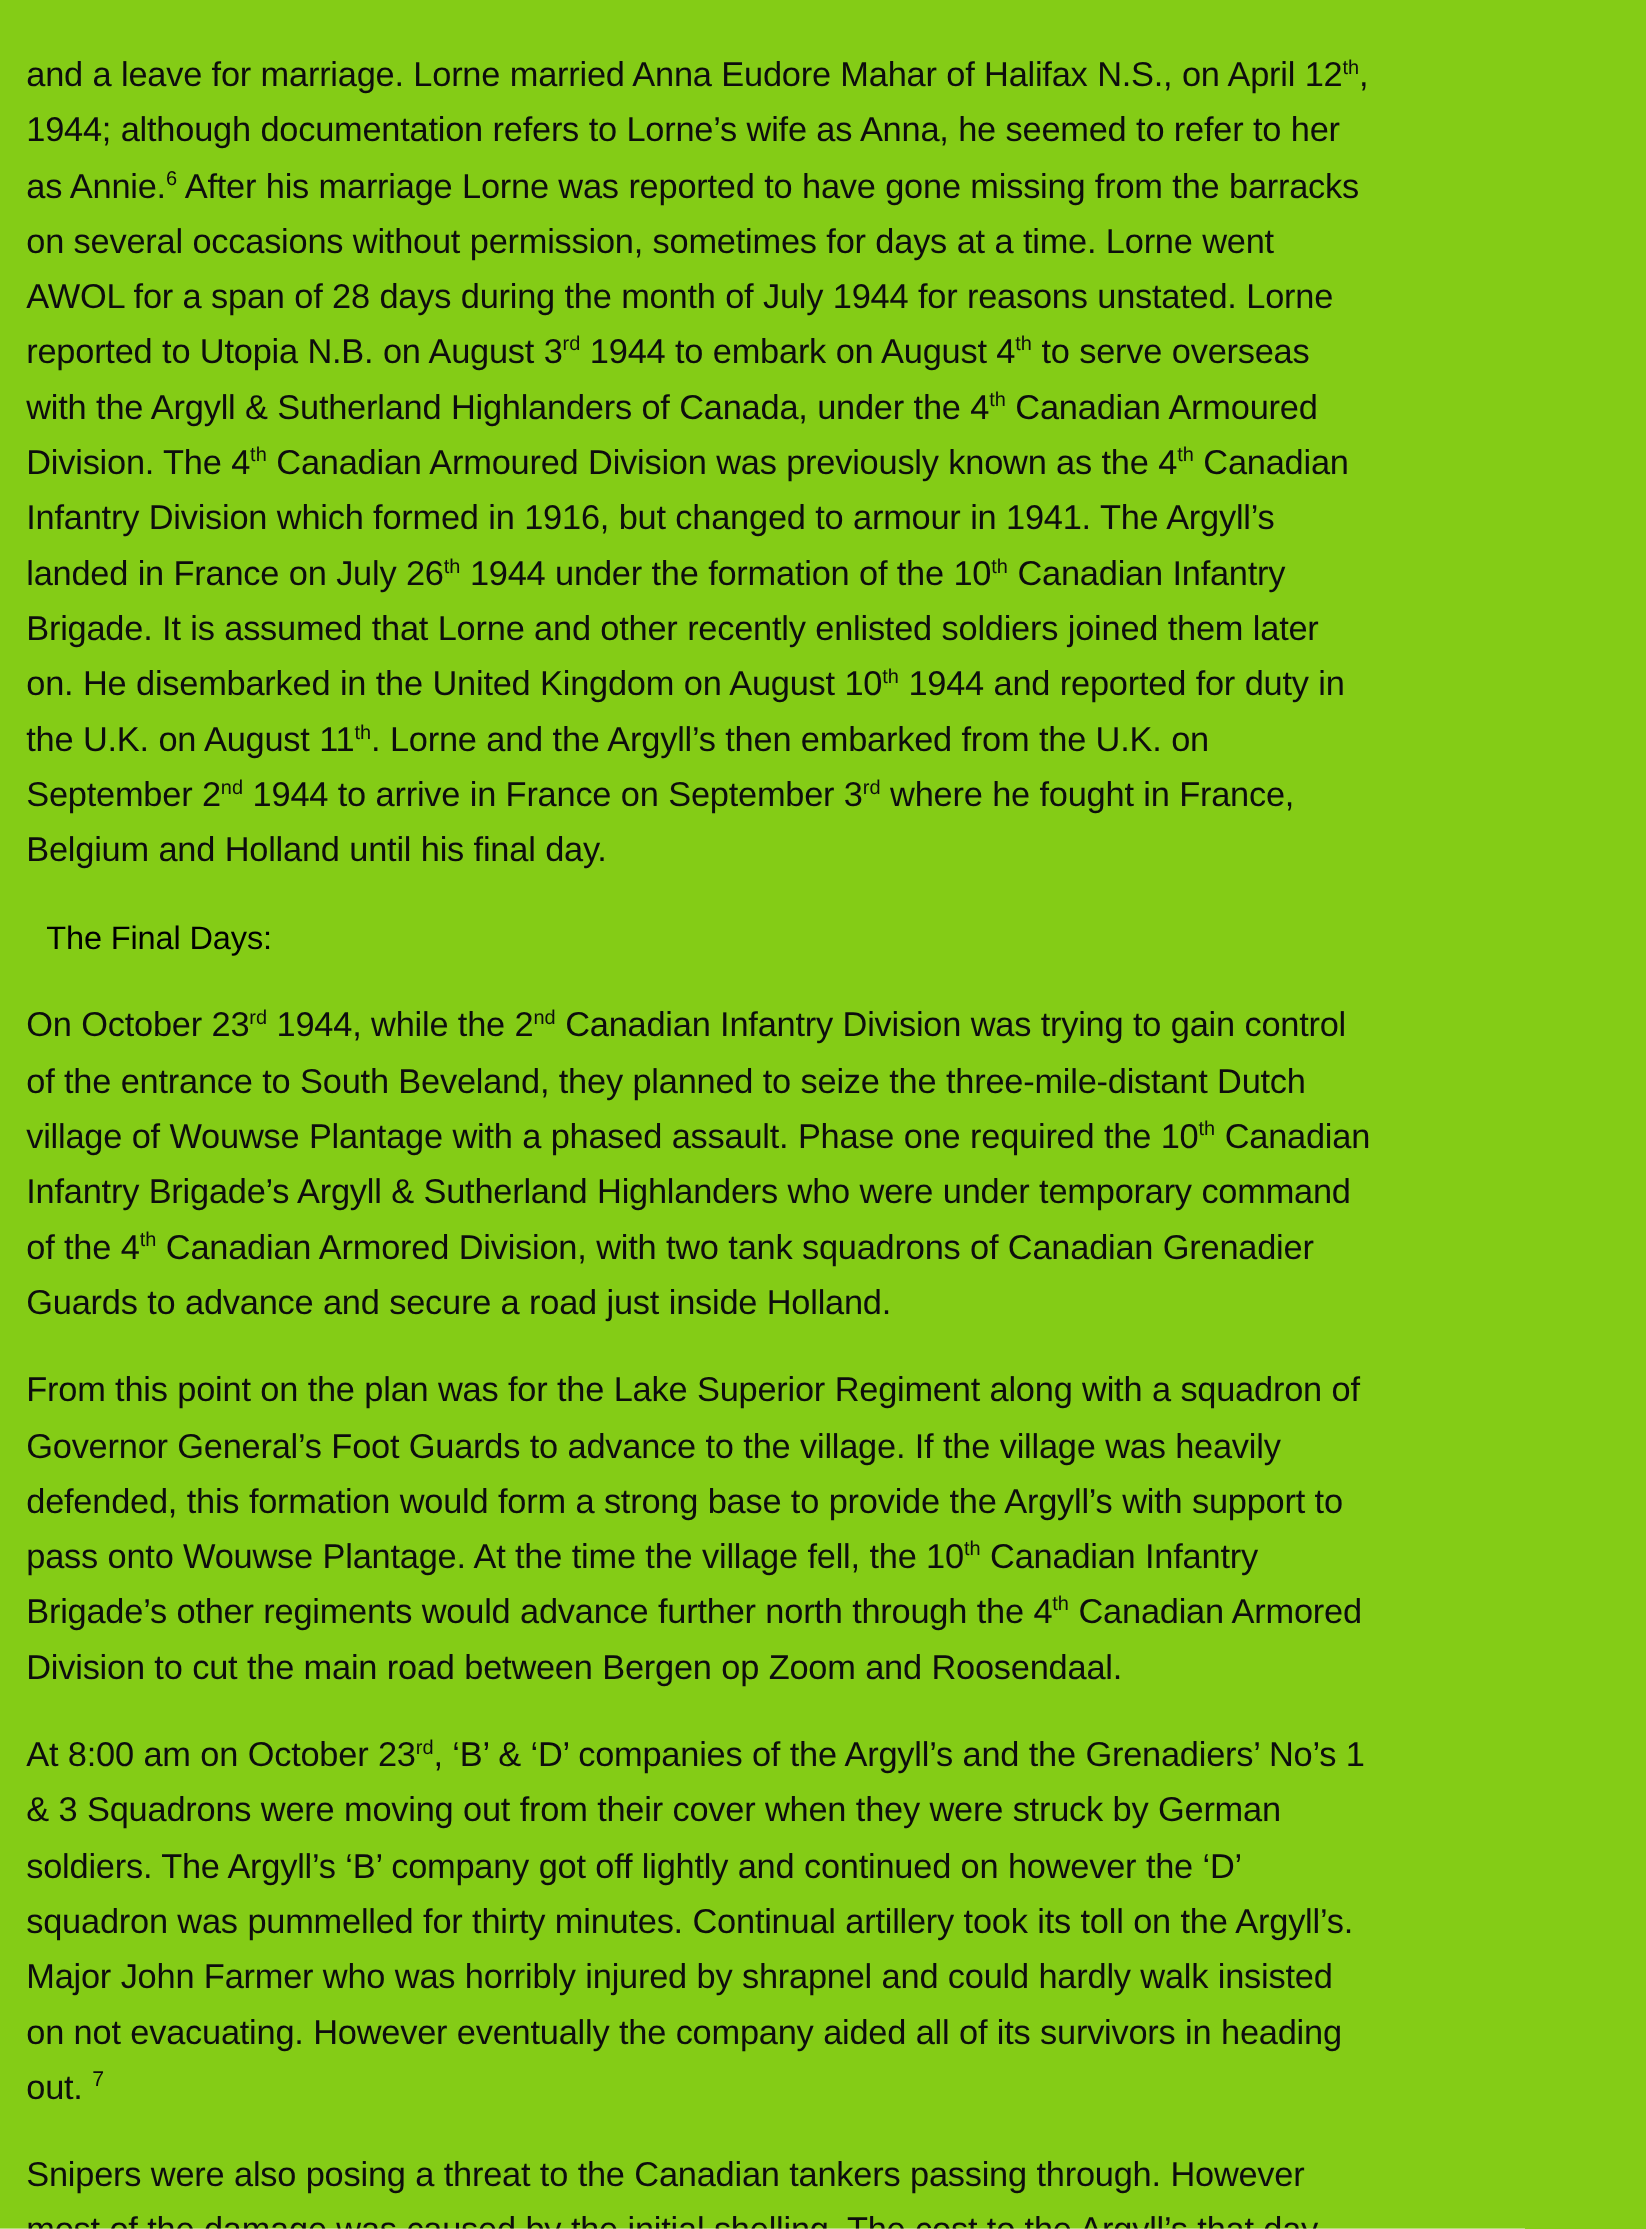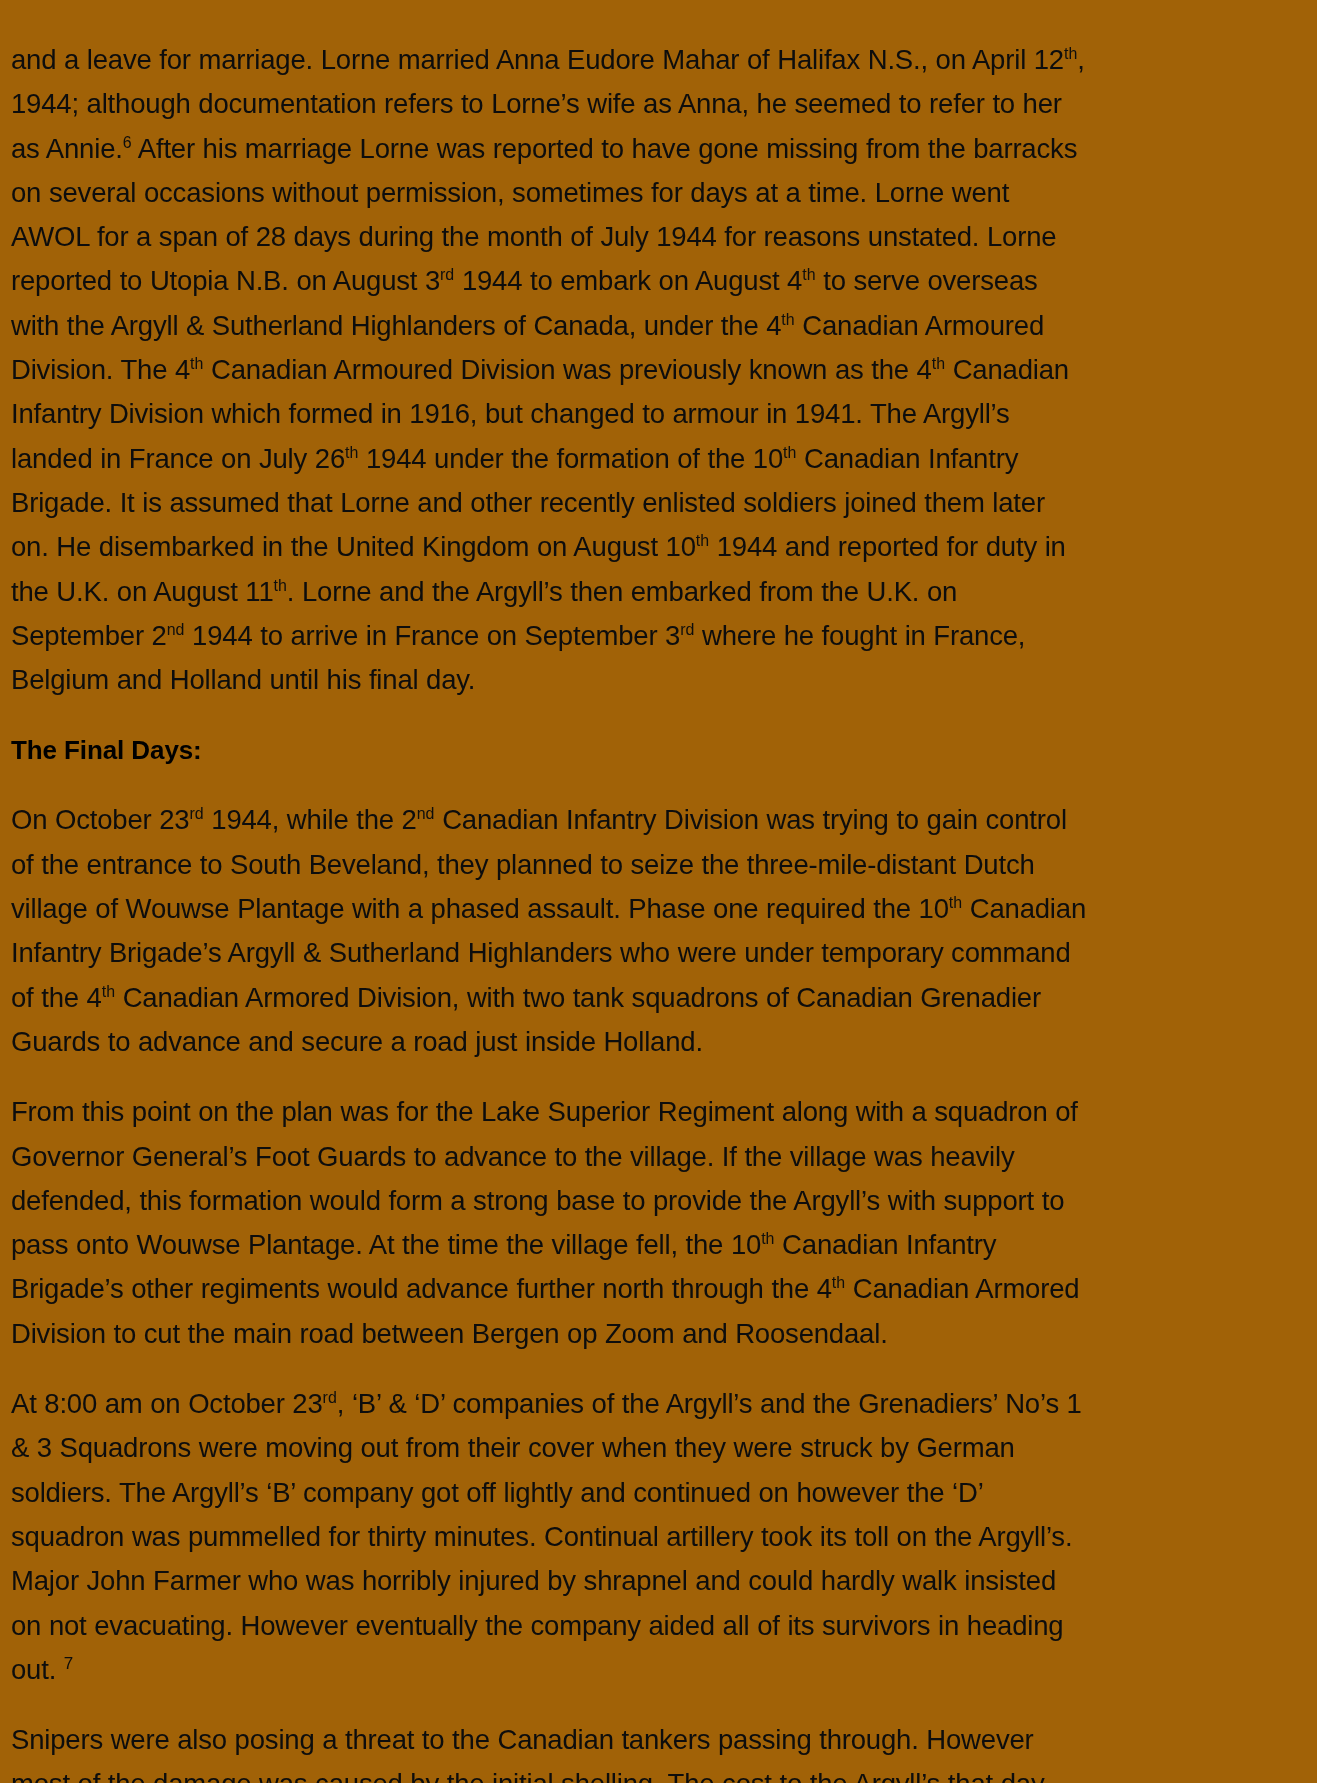--- a/index.html
+++ b/index.html
@@ -3,24 +3,24 @@
 <meta charset="utf-8">
 <style>
   html, body {
     margin: 0;
     padding: 0;
     background: #ffffff;
   }
   .page {
     width: 1317px;
     height: 1783px;
-    background: #a16207;
+    background: #84cc16;
     position: relative;
     box-sizing: border-box;
-    padding: 38px 130px 0 11px;
+    padding: 38px 130px 0 21px;
     font-family: "Liberation Sans", sans-serif;
     color: #000000;
     overflow: hidden;
   }
   .doc-body {
     width: 1078px;
   }
   p.para {
     margin: 0 0 26px 0;
     font-size: 27.5px;
@@ -29,24 +29,24 @@
     word-spacing: 0.2px;
     color: #0d0d0d;
     text-align: left;
     font-weight: 400;
     -webkit-font-smoothing: antialiased;
   }
   p.para:last-child {
     margin-bottom: 0;
   }
   h2.heading {
-    margin: 0 0 26px 0;
+    margin: 0 0 26px 16px;
     font-size: 26px;
     line-height: 44px;
-    font-weight: 700;
+    font-weight: 400;
     letter-spacing: -0.1px;
     color: #000000;
   }
   sup {
     font-size: 0.58em;
     line-height: 0;
     vertical-align: 0.62em;
     letter-spacing: 0;
   }
   sup.fn {

